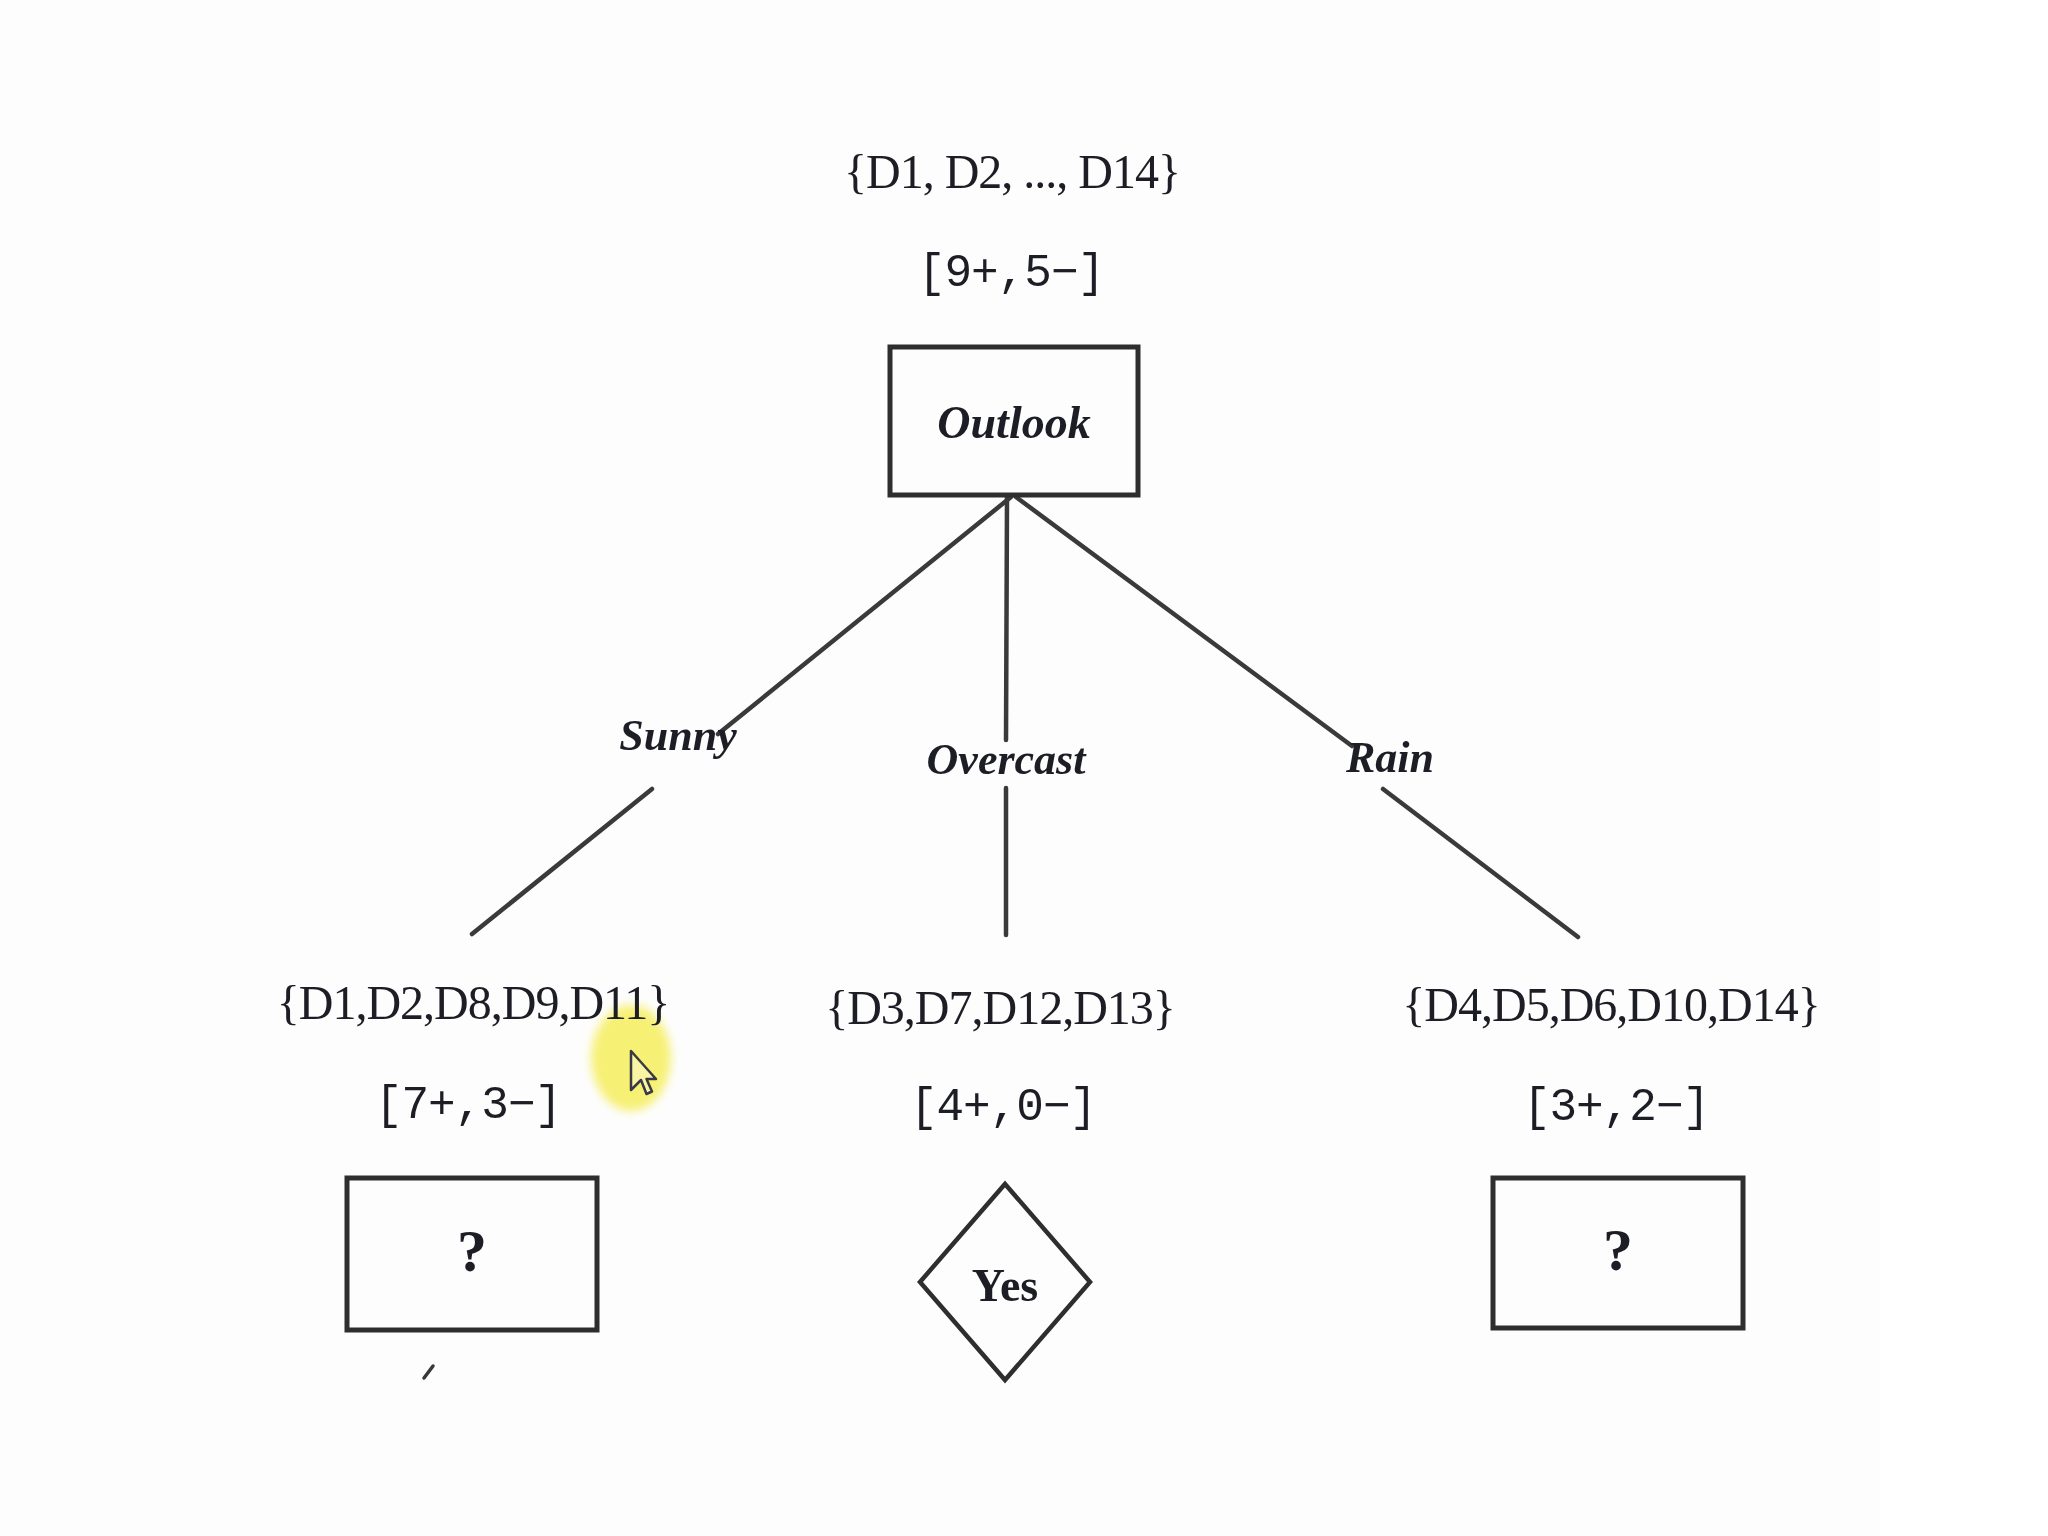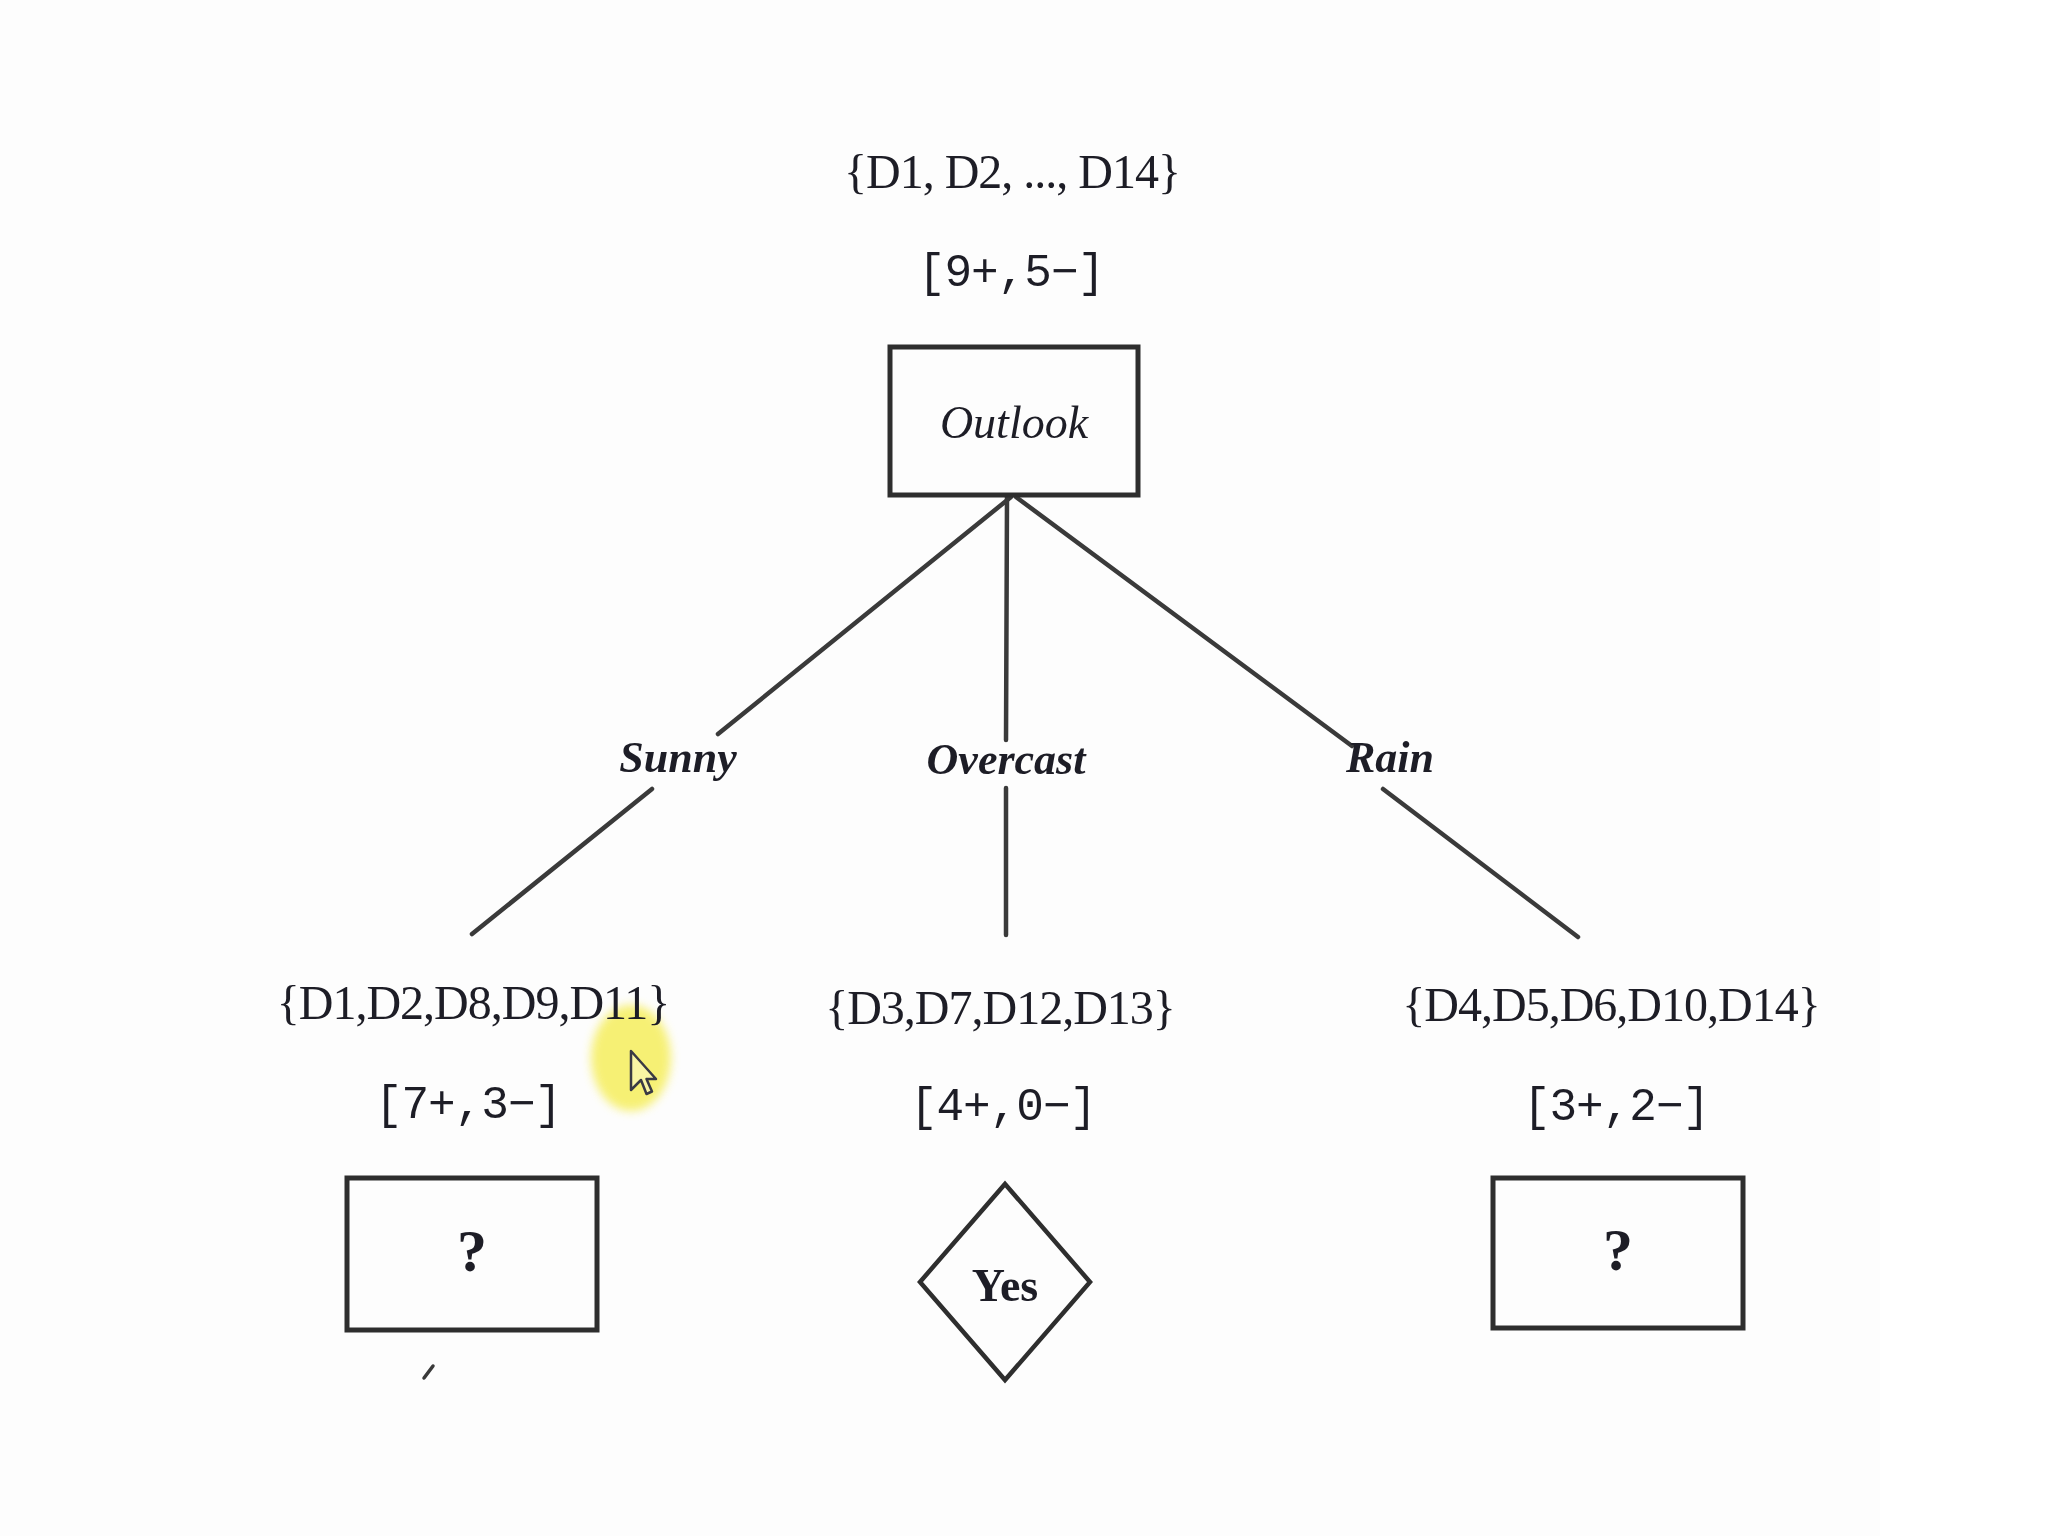--- a/index.html
+++ b/index.html
@@ -20,21 +20,21 @@
   }
   .txt{
     position:absolute;
     transform:translate(-50%,-50%);
     white-space:nowrap;
     line-height:1;
     color:var(--text);
   }
   .set{font-size:48px;letter-spacing:-1px;}
   .counts{font-size:46px;letter-spacing:-1px;font-family:Liberation Mono, monospace;}
-  .attr{font-size:46px;font-style:italic;font-weight:normal;}
+  .attr{font-size:46px;font-style:italic;font-weight:bold;}
   .branch{font-size:44px;font-style:italic;font-weight:bold;}
   .leafq{font-size:60px;font-weight:bold;}
   .leafyes{font-size:46px;font-weight:bold;}
   svg{position:absolute;left:0;top:0;}
   #edges{z-index:1;}
   #labels{position:absolute;left:0;top:0;width:100%;height:100%;z-index:2;}
   #cursor-layer{z-index:3;}
 </style>
 </head>
 <body>
@@ -67,21 +67,21 @@
     </g>
 
     <line x1="424" y1="1378" x2="433" y2="1366" stroke="var(--line)" stroke-width="3.5" stroke-linecap="round"></line>
   </svg>
 
   <div id="labels">
     <div class="txt set" style="left:1012px; top:172px;">{D1, D2, ..., D14}</div>
     <div class="txt counts" style="left:1011px; top:274px;">[9+,5−]</div>
     <div class="txt attr" style="left:1014px; top:423px;">Outlook</div>
 
-    <div class="txt branch" style="left:678px;  top:758px;text-align:right;">Sunny</div>
+    <div class="txt branch" style="left:678px;  top:736px;text-align:right;">Sunny</div>
     <div class="txt branch" style="left:1006px; top:760px;">Overcast</div>
     <div class="txt branch" style="left:1390px; top:758px;">Rain</div>
 
     <div class="txt set" style="left:473px;  top:1003px;">{D1,D2,D8,D9,D11}</div>
     <div class="txt set" style="left:1000px; top:1008px;">{D3,D7,D12,D13}</div>
     <div class="txt set" style="left:1611px; top:1005px;">{D4,D5,D6,D10,D14}</div>
 
     <div class="txt counts" style="left:468px;  top:1106px;">[7+,3−]</div>
     <div class="txt counts" style="left:1003px; top:1108px;">[4+,0−]</div>
     <div class="txt counts" style="left:1616px; top:1108px;">[3+,2−]</div>

